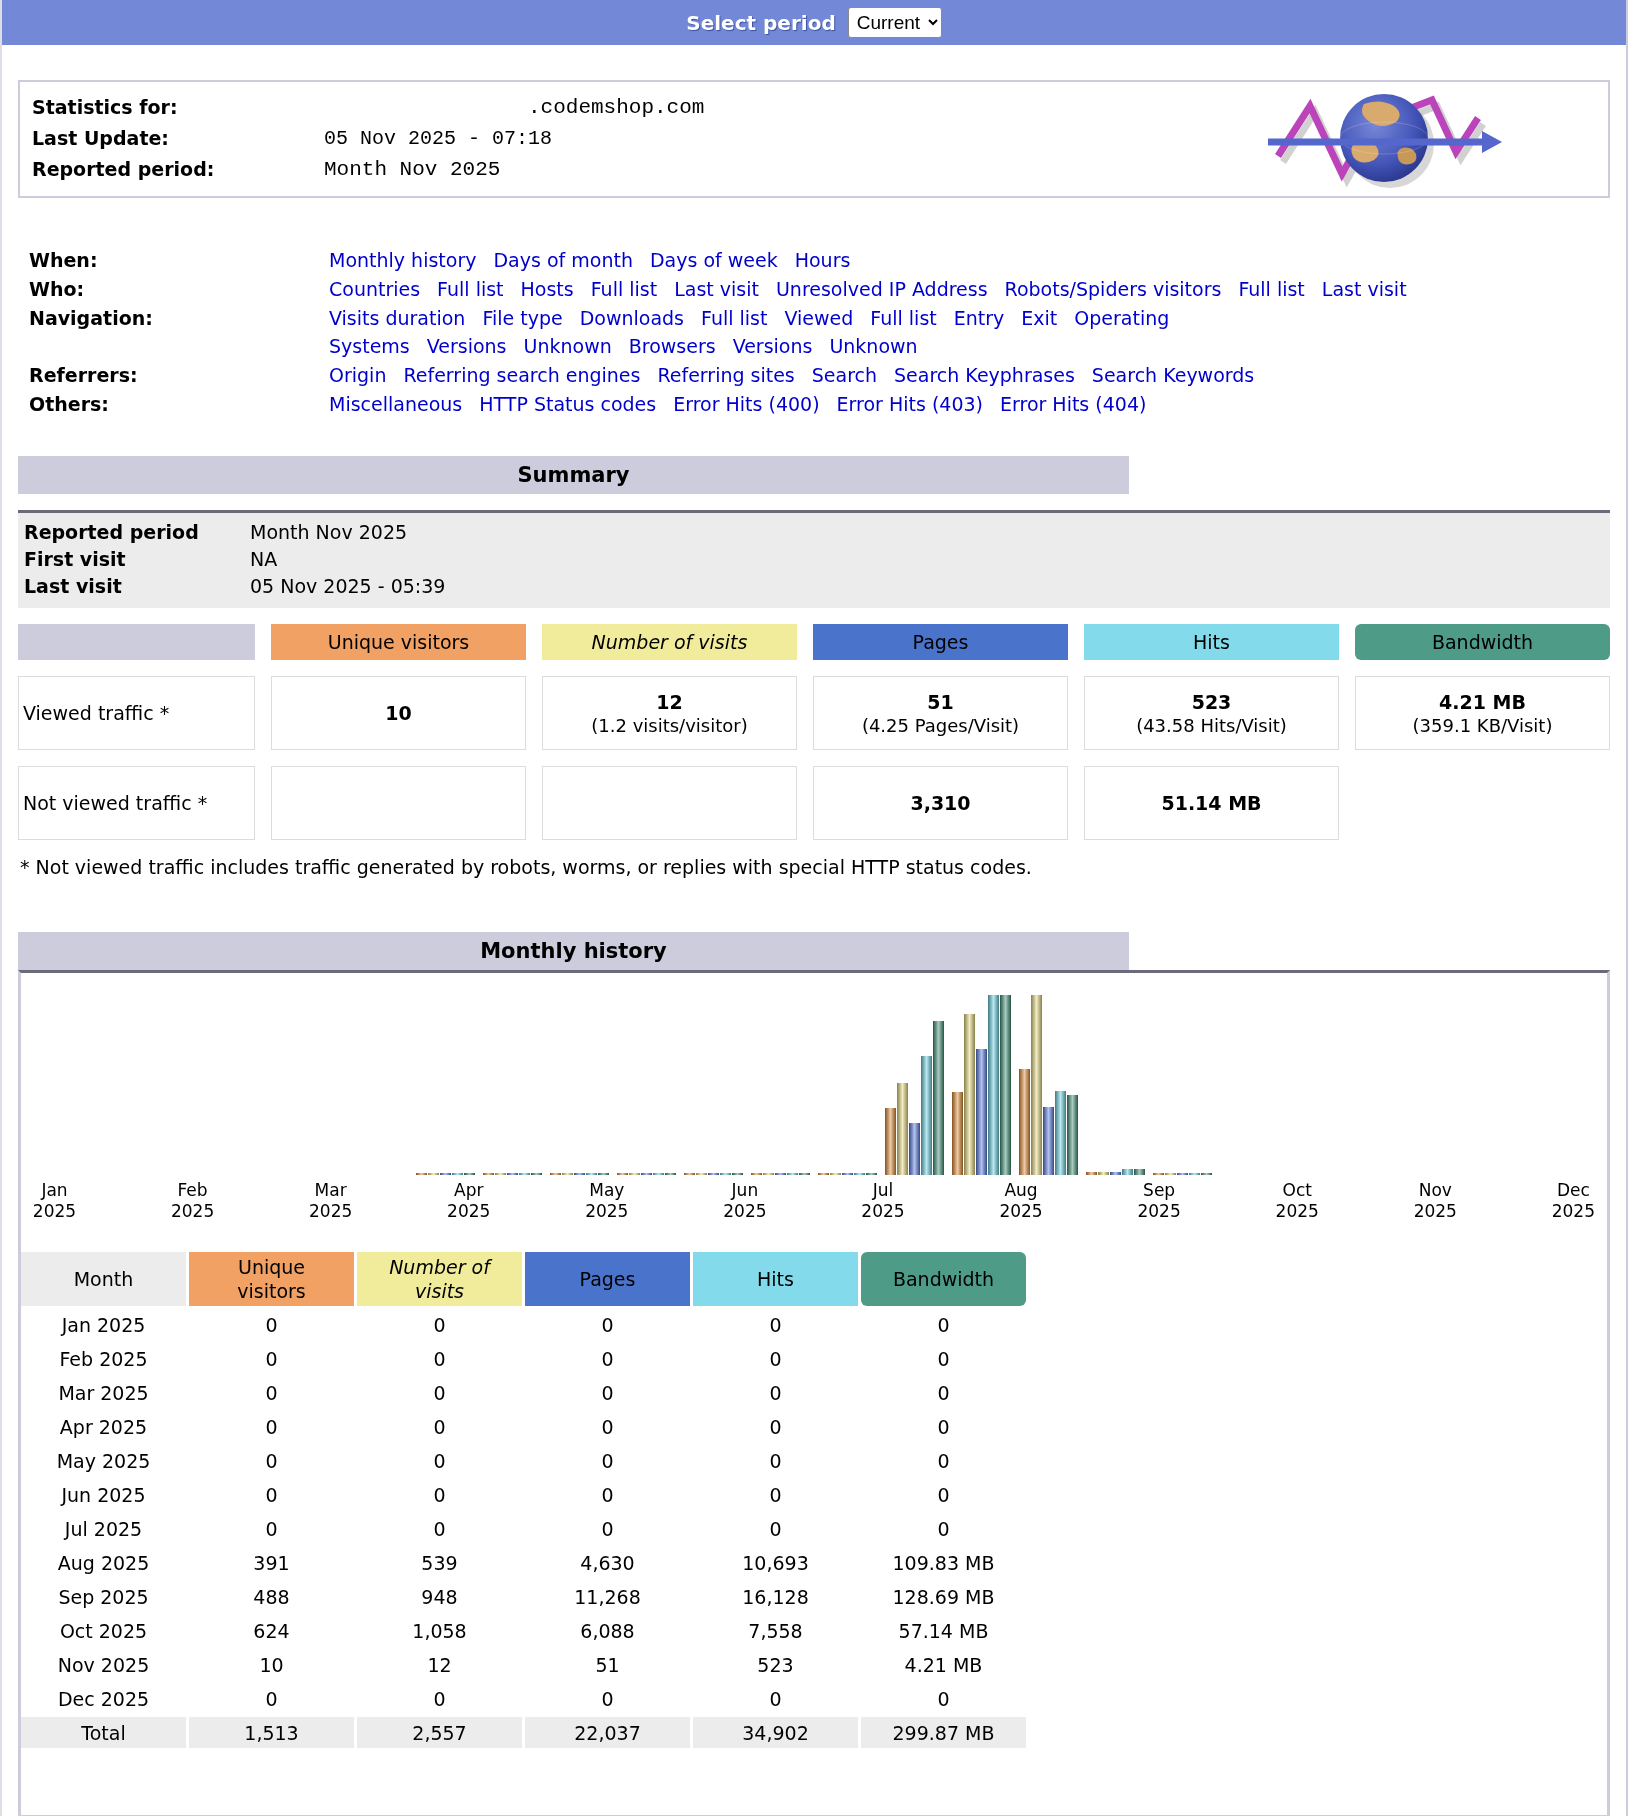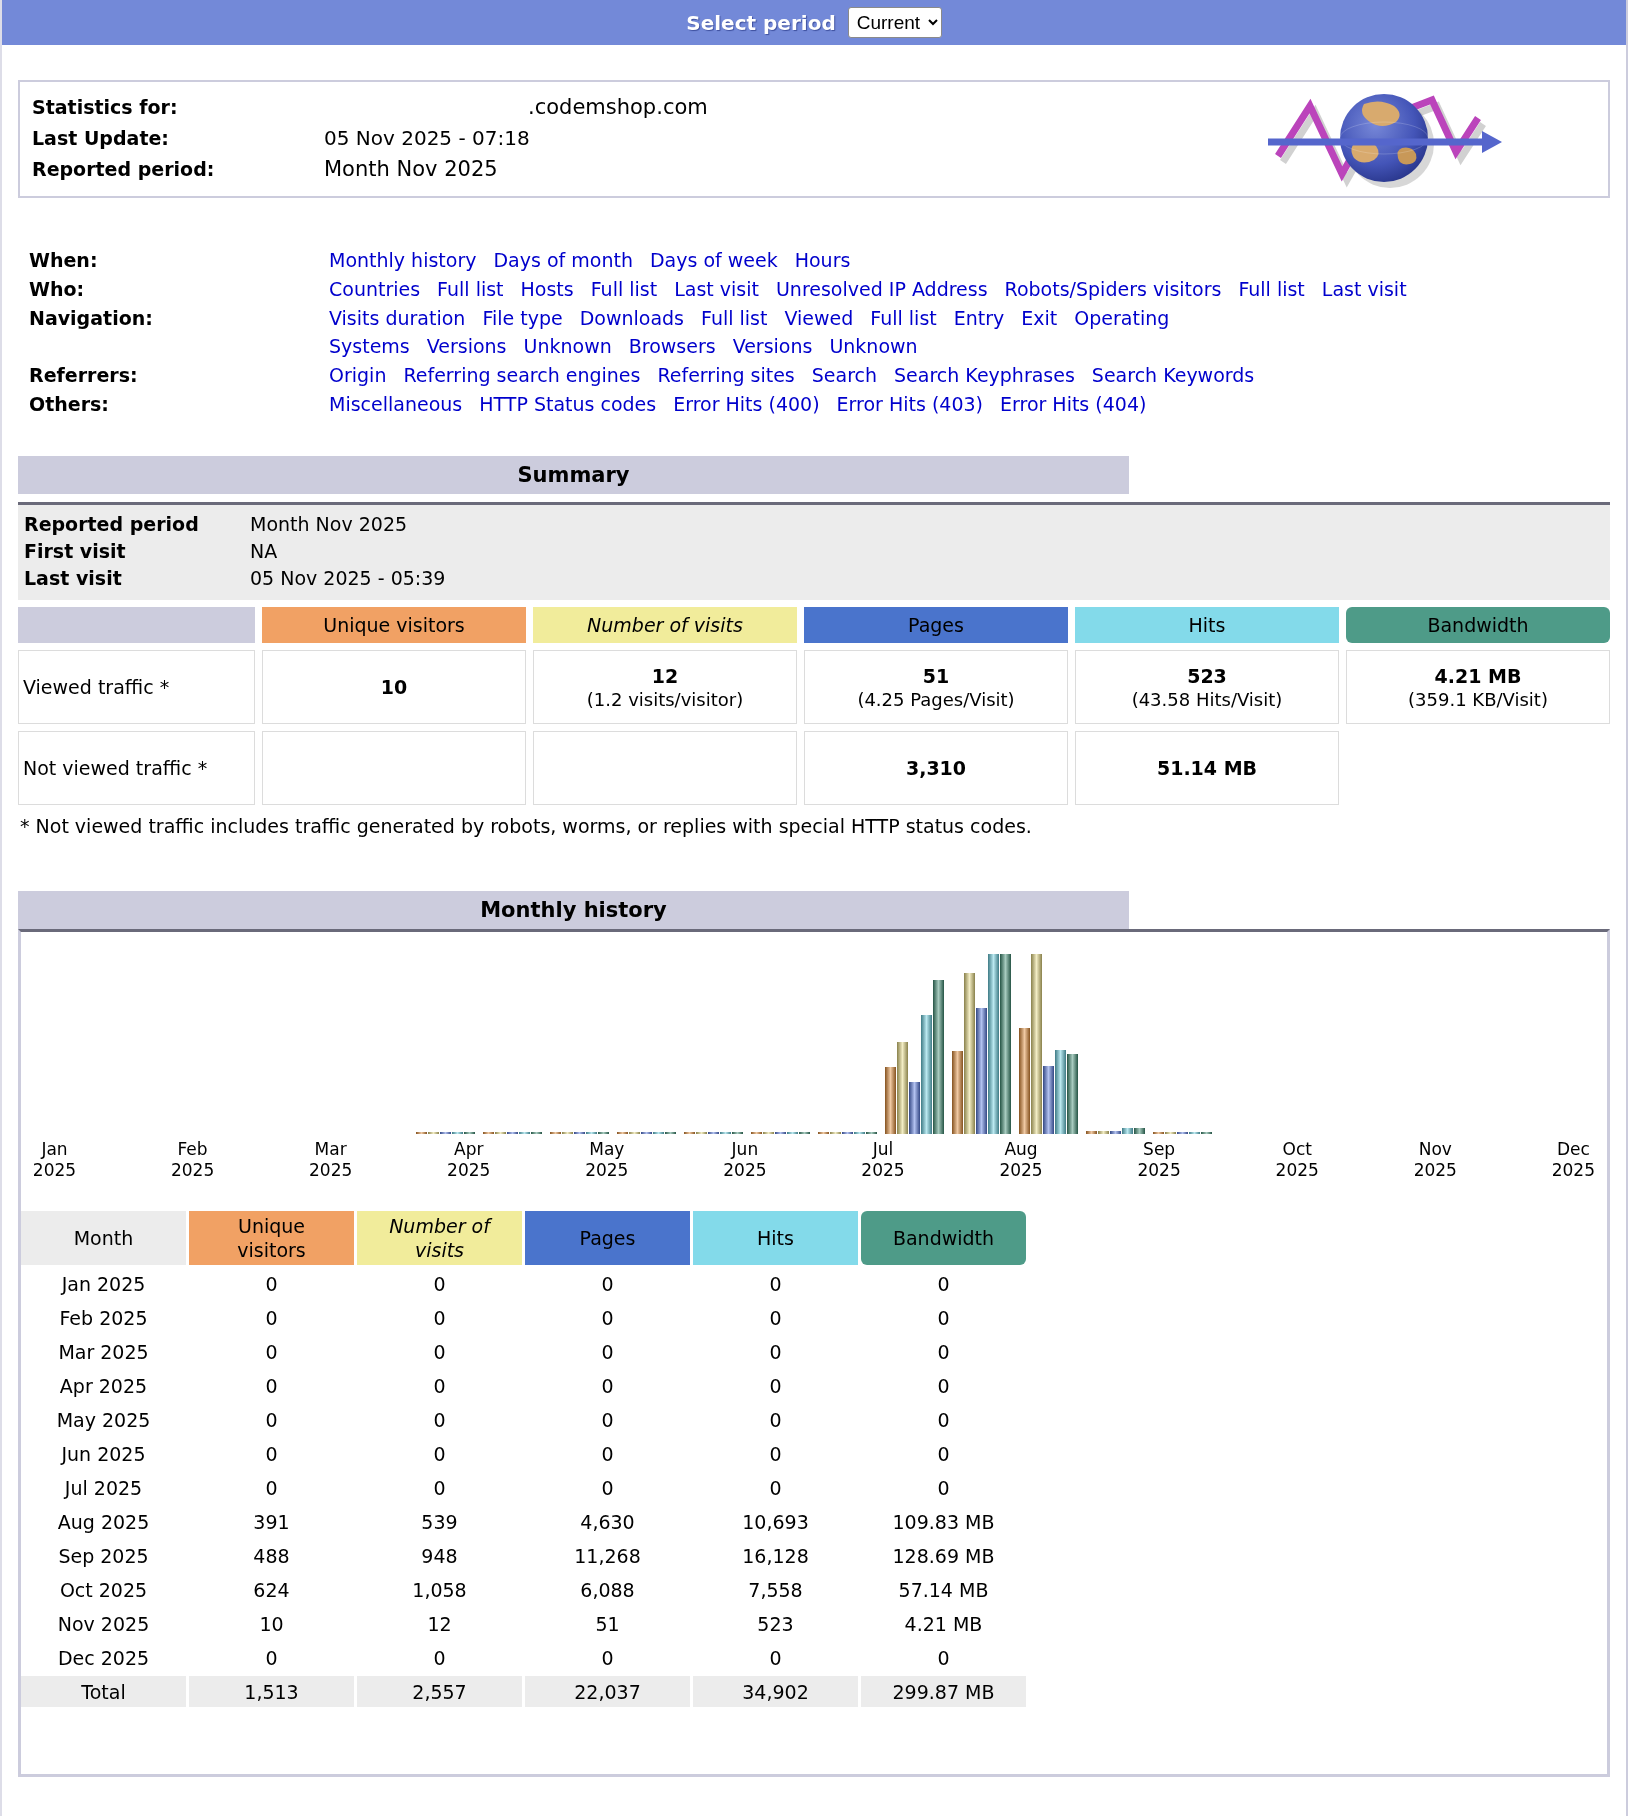--- a/index.html
+++ b/index.html
@@ -17,39 +17,39 @@
 
   
   .topbar{height:45px; background:var(--topbar); display:flex; align-items:center; justify-content:center; gap:12px;}
   .topbar .lbl{color:#fff; font-weight:bold; font-size:20px; text-shadow:1px 1px 1px #3d4f9e;}
   .topbar select{font-size:19px; height:31px; padding:0 4px; border:1px solid #8a8a8a; background:#fff; border-radius:3px;}
 
   
   .statbox{margin:35px 16px 8px; border:2px solid #CCCCDD; height:118px; padding:10px 12px; position:relative; background:#fff;}
   .statrow{display:flex; line-height:31px;}
   .statrow .slabel{width:292px; font-weight:bold; font-size:19px;}
-  .statrow .svalue{font-size:20px;}
+  .statrow .svalue{font-size:20px;font-family:Liberation Mono, monospace;}
   .svalue.domain{padding-left:204px; font-size:21px;}
   .svalue.period{font-size:21px;}
   .logo{position:absolute; right:104px; top:8px; width:240px; height:98px;}
 
   
   .menu{margin:48px 0 0 27px; width:1580px;}
   .menurow{display:flex; margin-bottom:1px;}
   .menurow .mlabel{width:300px; flex:0 0 300px; font-weight:bold; font-size:19px; line-height:28px;}
   .menurow .mlinks{flex:1 1 auto; max-width:1240px; line-height:28px; font-size:19px;}
   .menurow .mlinks a{color:var(--link); text-decoration:none; margin-right:17px; cursor:pointer;}
 
   
   .sectitle{margin:38px 16px 0; width:1111px; height:38px; background:var(--titlebg);
     display:flex; align-items:center; justify-content:center; font-weight:bold; font-size:21px;}
 
   
-  .sumtable{margin:8px 16px; border-top:3px solid #6A6A7A; background:#fff;
-    display:grid; grid-template-columns:237px repeat(5,1fr); gap:7px; padding-top:0;}
+  .sumtable{margin:16px 16px; border-top:3px solid #6A6A7A; background:#fff;
+    display:grid; grid-template-columns:237px repeat(5,1fr); gap:16px; padding-top:0;}
   .sum-info{grid-column:1 / -1; background:var(--infobg); padding:6px 0 8px 6px; font-size:19px;}
   .sum-info .irow{display:flex; line-height:27px;}
   .sum-info .ilabel{width:226px; font-weight:bold;}
   .hcell{height:36px; display:flex; align-items:center; justify-content:center; font-size:19px;}
   .hcell.blank{background:var(--titlebg);}
   .c-uv{background:var(--col-uv);} .c-nv{background:var(--col-nv);font-style:italic;} .c-pg{background:var(--col-pg);}
   .c-ht{background:var(--col-ht);} .c-bw{background:var(--col-bw);border-radius:6px;}
   .dcell{background:#fff; border:1px solid #DCDCDC; display:flex; flex-direction:column; align-items:center; justify-content:center; font-size:19px;}
   .rowlabel{border:1px solid #DCDCDC; background:#fff; display:flex; align-items:center; font-size:19px; padding-left:4px;}
   .v-row{height:74px;} .nv-row{height:74px;}

